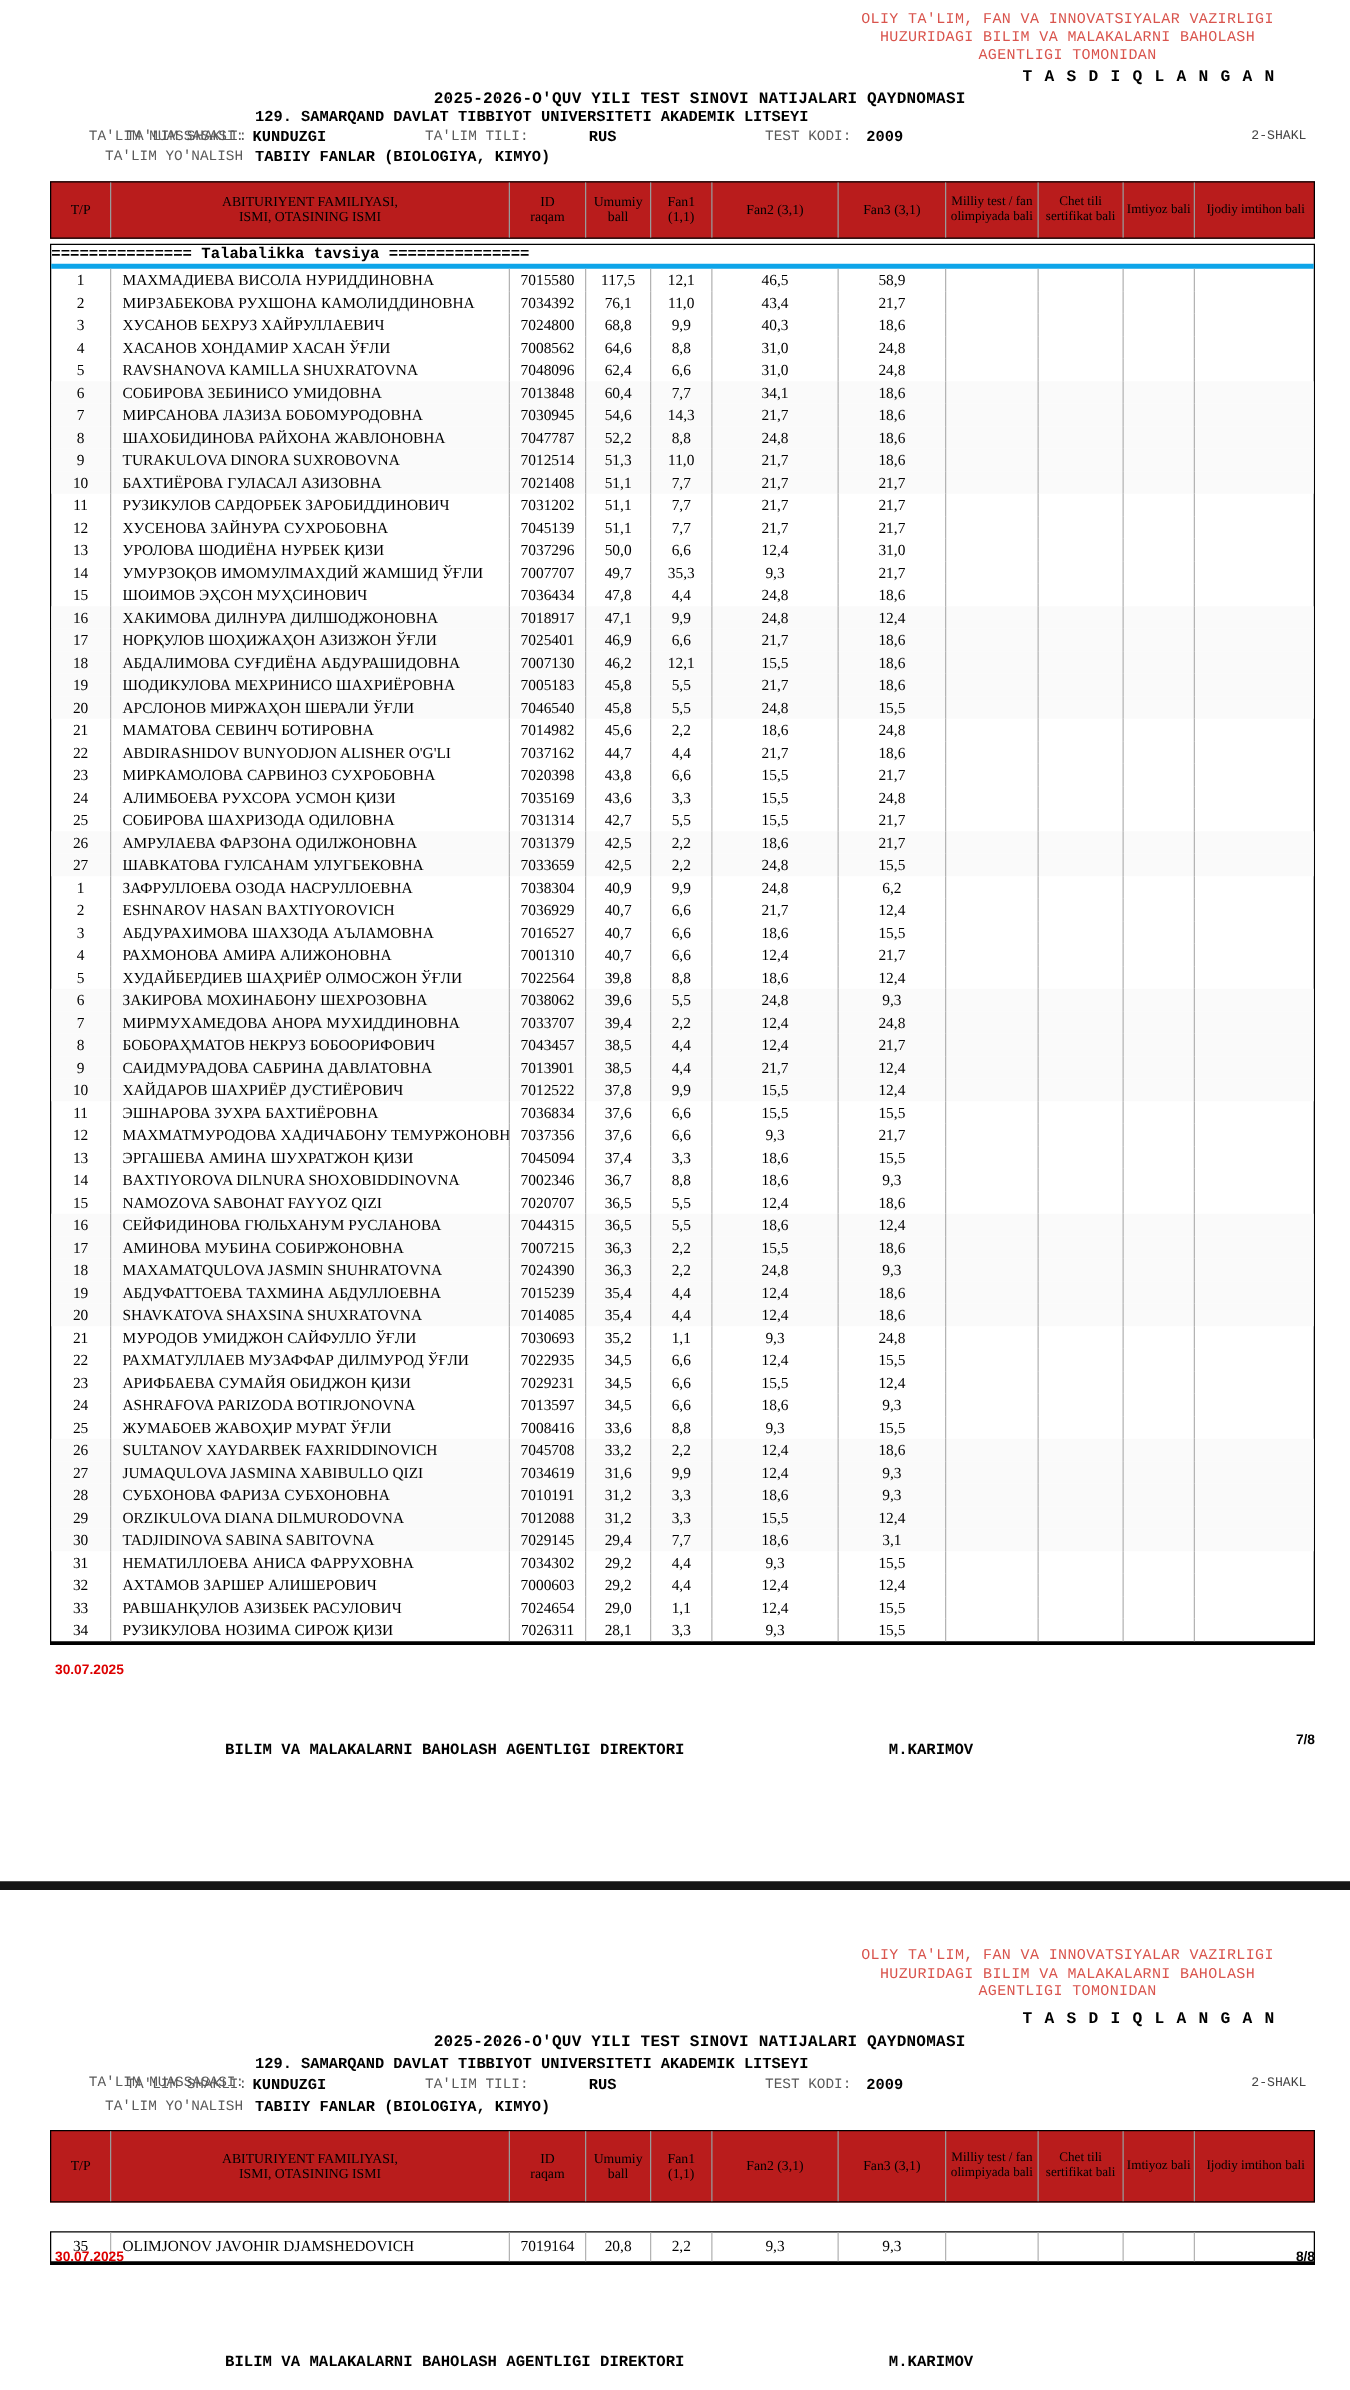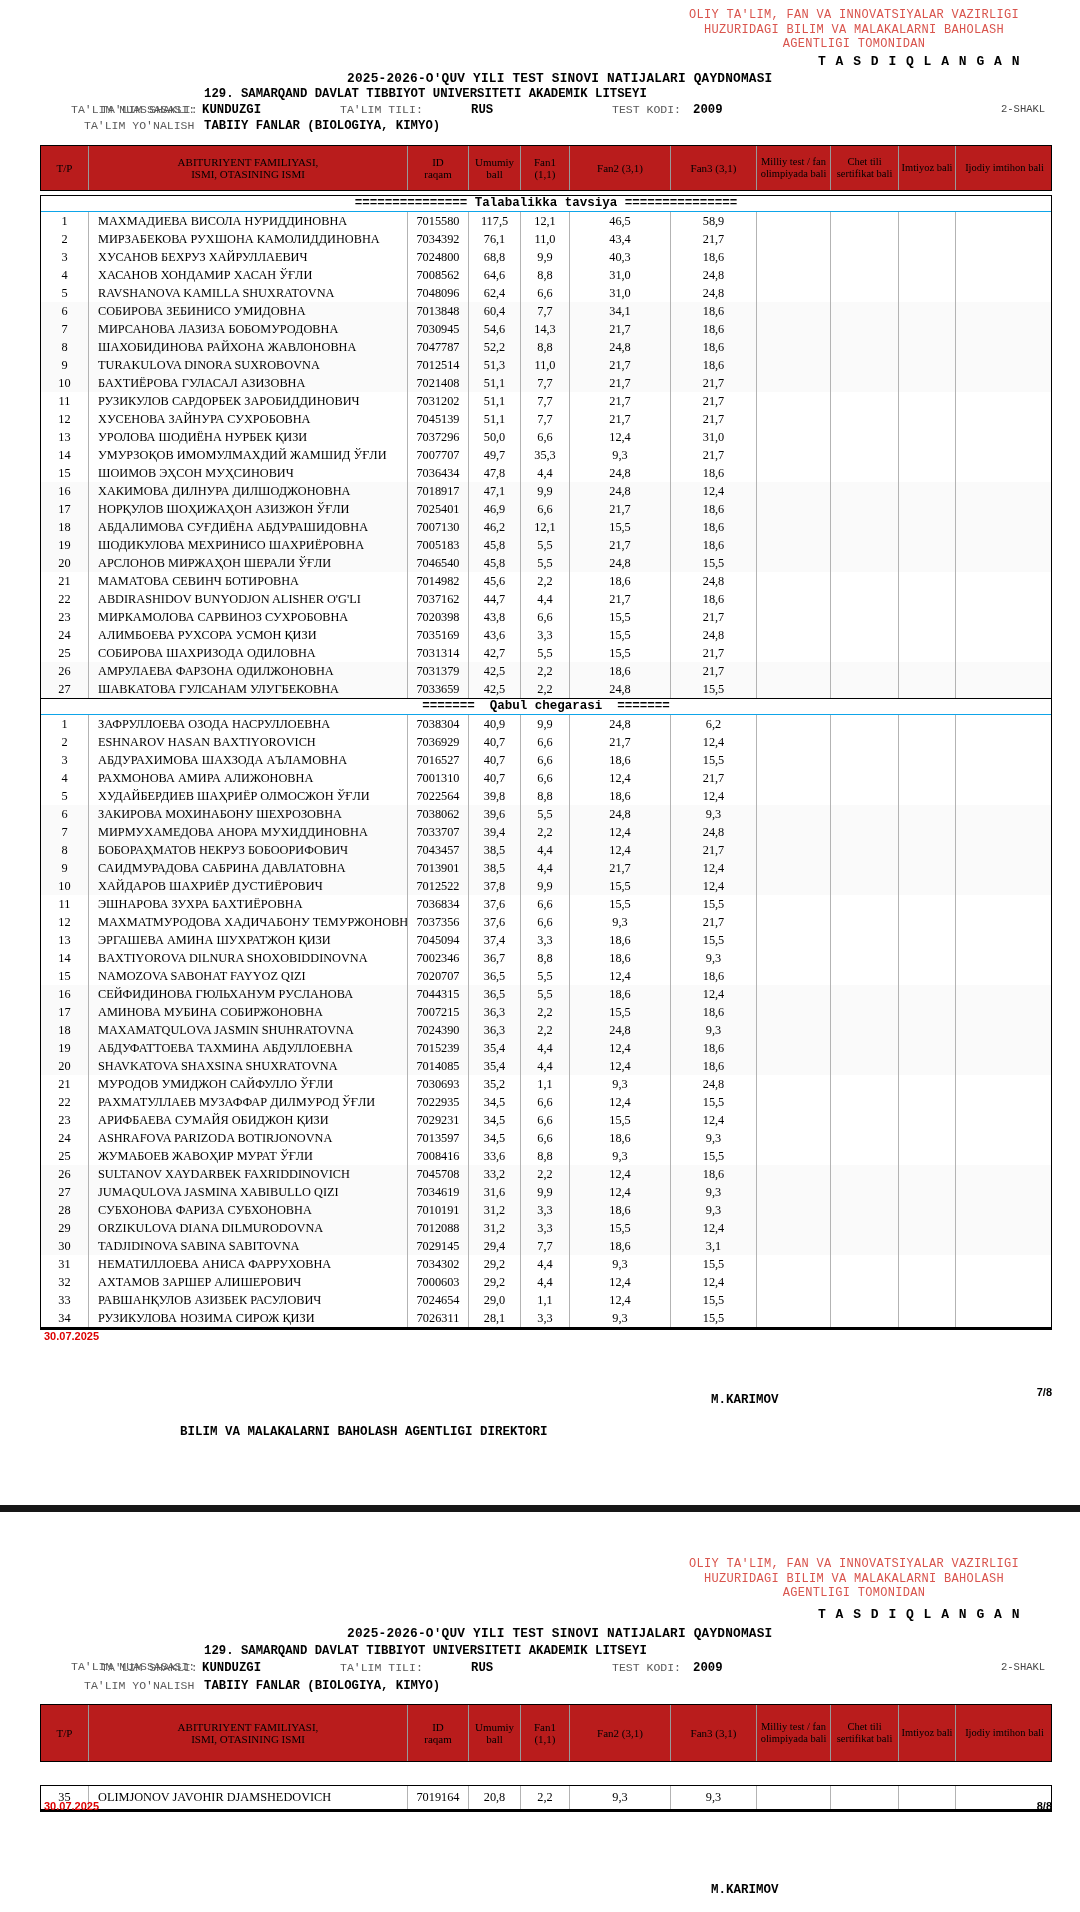--- a/index.html
+++ b/index.html
@@ -41,41 +41,41 @@
          grid-template-columns:var(--cols);background:#b91c1c;}
   .p2 .thead{height:58px;}
   .th{display:flex;align-items:center;justify-content:center;text-align:center;
       white-space:pre-line;font:11px/12.5px "Liberation Serif",serif;color:#000;
       border-right:1px solid #999;padding:0 2px;box-sizing:border-box;overflow:hidden;}
   .th:last-child{border-right:none;}
   .th.c-milliy,.th.c-chet,.th.c-imtiyoz,.th.c-ijodiy{font-size:10.5px;}
   .tbody{box-sizing:border-box;border:1px solid #000;border-bottom:3px solid #000;
          margin-top:4px;background:#fff;}
   .p2 .tbody{margin-top:23px;}
-  .secbar{height:15px;text-align:center;font:bold 12.5px/15px "Liberation Mono",monospace;
-          border-bottom:1px solid #0ea5e9;white-space:pre;overflow:hidden;}
+  .secbar{height:15px;text-align:left;font:bold 12.5px/15px "Liberation Mono",monospace;
+          border-bottom:4px solid #0ea5e9;white-space:pre;overflow:hidden;}
   .secbar.second{border-top:1px solid #000;}
   .trow{display:grid;grid-template-columns:var(--cols);height:18px;}
   .p2 .trow{height:23px;}
   .trow.alt{background:#fafafa;}
   .tc{font:12.3px/18px "Liberation Serif",serif;color:#000;border-right:1px solid #b3b3b3;
       overflow:hidden;white-space:nowrap;text-align:center;box-sizing:border-box;}
   .p2 .tc{line-height:23px;}
   .tc:last-child{border-right:none;}
   .tc.c-name{text-align:left;padding:0 4px 0 9px;}
 
   
   .pfoot-date{position:absolute;left:44px;font:bold 11px "Liberation Sans",sans-serif;
               color:var(--date-red,#dd0000);}
   .p1 .pfoot-date{top:1330px;} .p2 .pfoot-date{top:288px;}
   .pfoot-num{position:absolute;right:28px;font:bold 11px "Liberation Sans",sans-serif;color:#000;}
   .p1 .pfoot-num{top:1386px;} .p2 .pfoot-num{top:288px;}
   .director{position:absolute;left:0;width:1080px;height:16px;}
   .p1 .director{top:1393px;} .p2 .director{top:371px;}
-  .dlabel{position:absolute;left:180px;font:bold 12.5px "Liberation Mono",monospace;white-space:nowrap;margin-top:32px;}
+  .dlabel{position:absolute;left:180px;font:bold 12.5px "Liberation Mono",monospace;white-space:nowrap;}
   .dname{position:absolute;left:711px;font:bold 12.5px "Liberation Mono",monospace;white-space:nowrap;}
 </style>
 </head>
 <body>
 
 <div class="doc">
 
   <div class="page p1">
     <div class="agency">
       <div>OLIY TA'LIM, FAN VA INNOVATSIYALAR VAZIRLIGI</div>
@@ -470,21 +470,20 @@
               <div class="tc c-total">42,5</div>
               <div class="tc c-fan1">2,2</div>
               <div class="tc c-fan2">24,8</div>
               <div class="tc c-fan3">15,5</div>
               <div class="tc c-milliy"></div>
               <div class="tc c-chet"></div>
               <div class="tc c-imtiyoz"></div>
               <div class="tc c-ijodiy"></div>
             </div>
           </div>
-        <div class="secbar second">=======  Qabul chegarasi  =======</div>
         <div>
             <div class="trow">
               <div class="tc c-tp">1</div>
               <div class="tc c-name">ЗАФРУЛЛОЕВА ОЗОДА НАСРУЛЛОЕВНА</div>
               <div class="tc c-id">7038304</div>
               <div class="tc c-total">40,9</div>
               <div class="tc c-fan1">9,9</div>
               <div class="tc c-fan2">24,8</div>
               <div class="tc c-fan3">6,2</div>
               <div class="tc c-milliy"></div>

